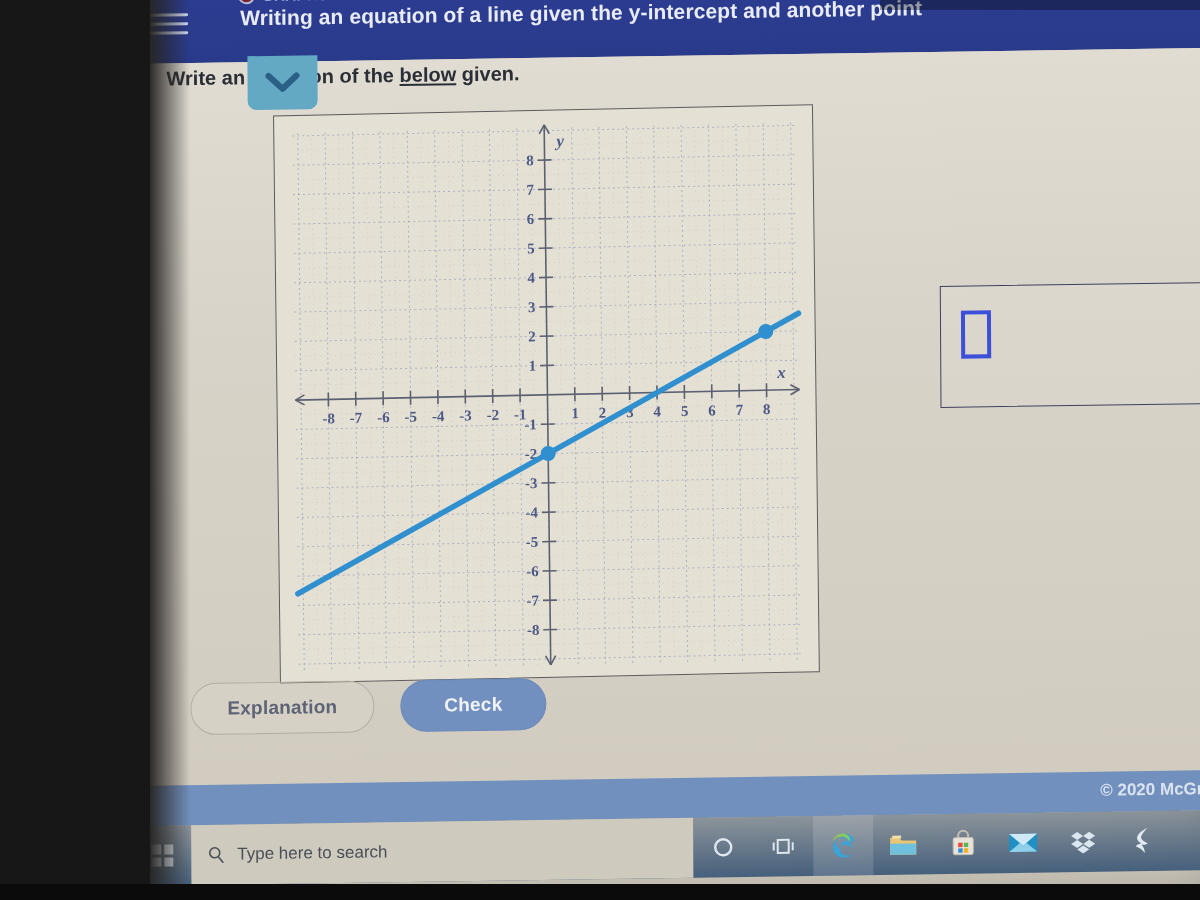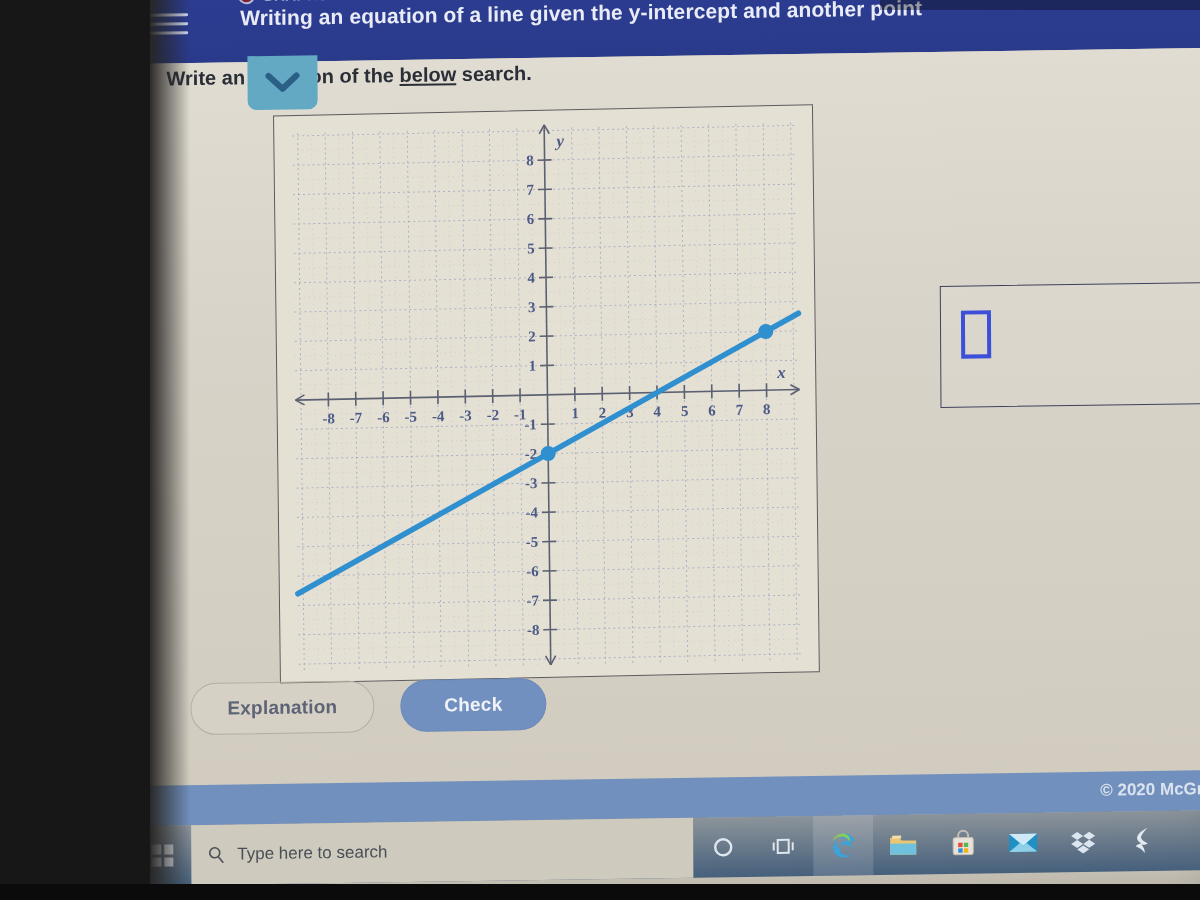--- a/index.html
+++ b/index.html
@@ -135,21 +135,21 @@
       <div class="topic-row">
         <span class="topic-dot"></span>
         <span class="topic-label">GRAPHS AND FUNCTIONS</span>
       </div>
       <div class="lesson-title">Writing an equation of a line given the y-intercept and another point</div>
     </div>
 
     <div class="sheet">
 
       <div class="prompt">
-        <span>Write an</span><span> equ</span><span>ation of the </span><u>below</u><span> search.</span>
+        <span>Write an</span><span> equ</span><span>ation of the </span><u>below</u><span> given.</span>
       </div>
 
       <div class="chevron-overlay">
         <svg width="34" height="22" viewBox="0 0 34 22">
           <path d="M3 4 L17 17 L31 4" fill="none" stroke="#2a5f86" stroke-width="6" stroke-linecap="round" stroke-linejoin="round"></path>
         </svg>
       </div>
 
       <div class="graph-wrap">
         <div class="graph-box">

